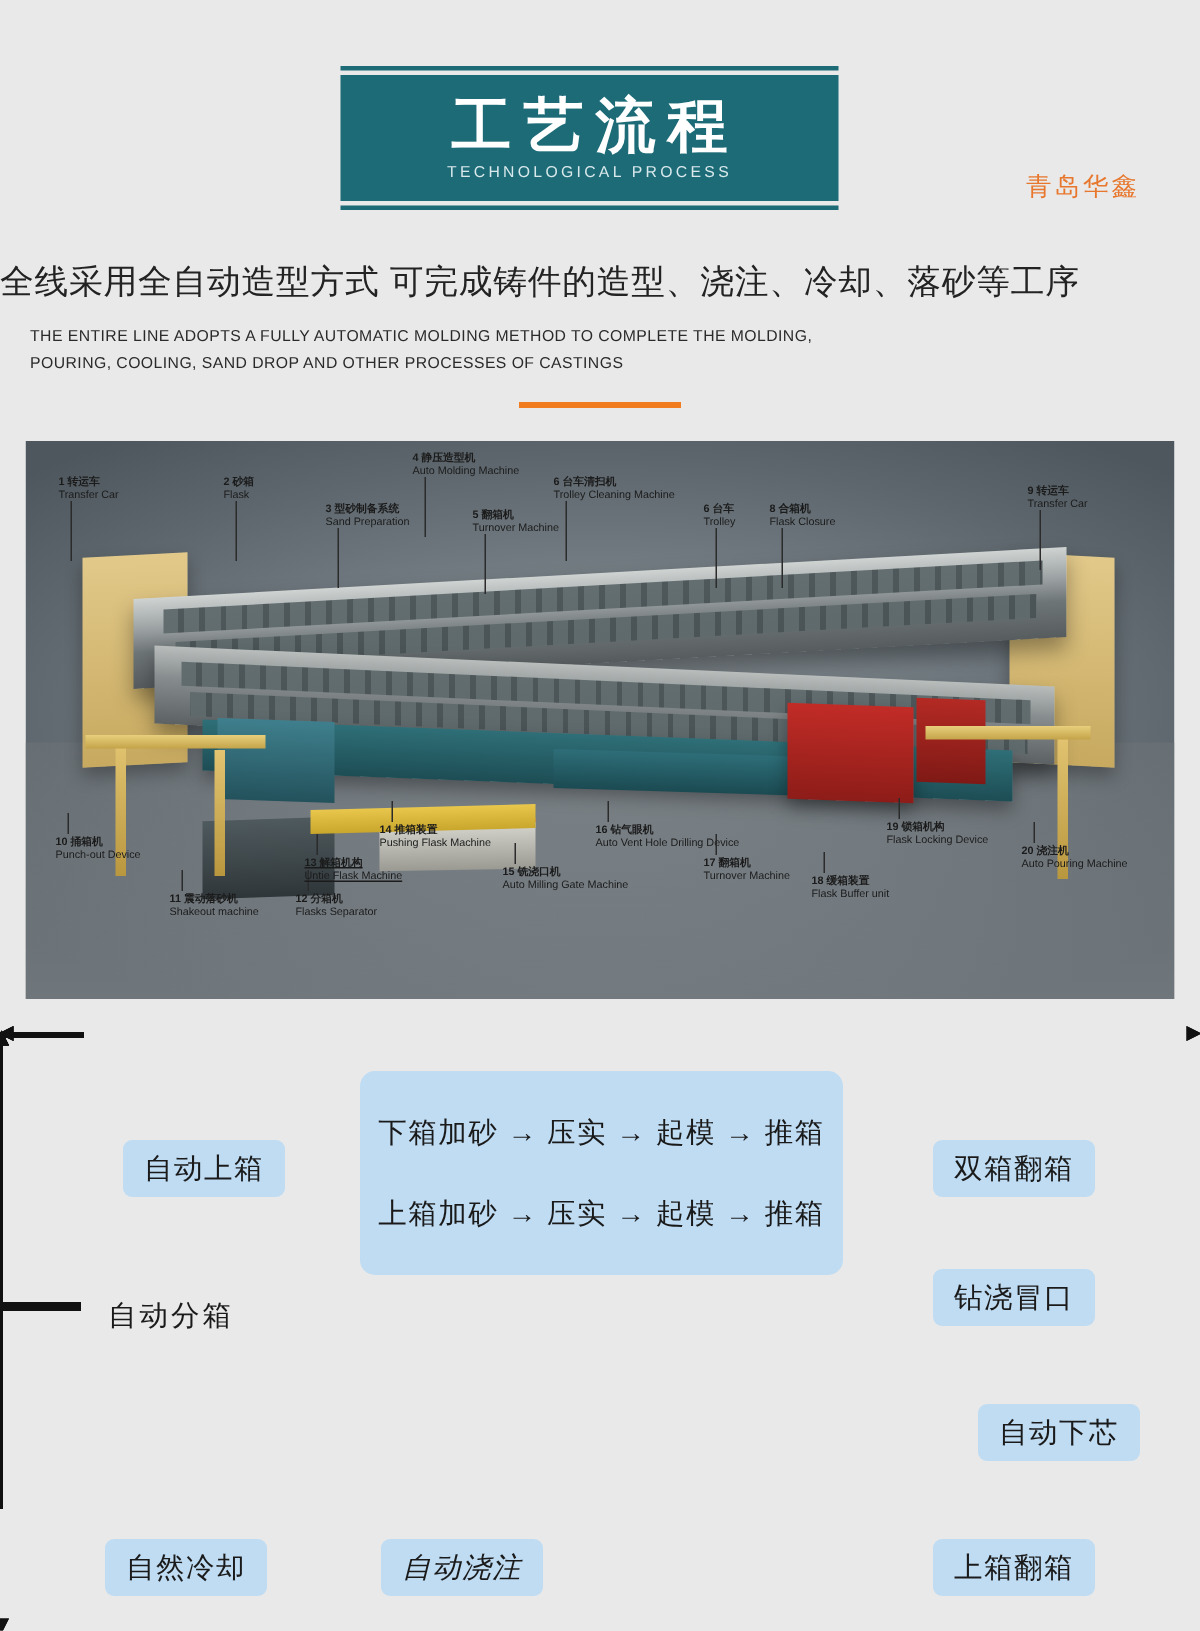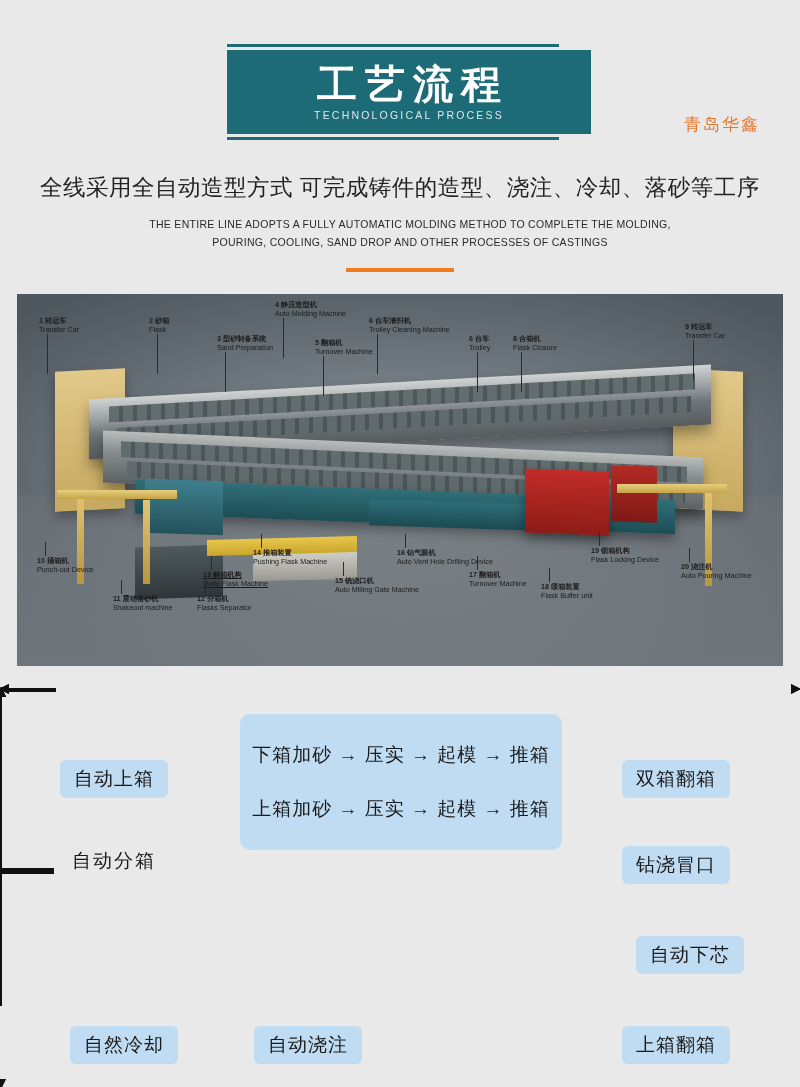--- a/index.html
+++ b/index.html
@@ -9,21 +9,21 @@
     background: #e9e9e9;
     font-family: "Liberation Sans", sans-serif;
     position: relative;
     overflow: hidden;
   }
 
   
   .header { position: relative; height: 160px; }
   .title-box {
     position: absolute; left: 227px; top: 50px;
-    width: 364px; height: 84px;
+    width: 332px; height: 84px;
     background: #1c6b77;
     display: flex; flex-direction: column;
     align-items: center; justify-content: center;
   }
   .title-cn {
     color: #ffffff; font-size: 40px; font-weight: bold;
     letter-spacing: 8px; line-height: 1.05;
     margin-left: 8px;
   }
   .title-en {
@@ -35,21 +35,21 @@
   }
   .title-rule-top { left: 227px; top: 44px; width: 332px; }
   .title-rule-bottom { left: 227px; top: 137px; width: 332px; }
   .brand {
     position: absolute; right: 40px; top: 113px;
     color: #e8772e; font-size: 17px; letter-spacing: 2px;
     font-weight: normal;
   }
 
   
-  .subtitle-wrap { text-align: center; margin-top: 12px; }
+  .subtitle-wrap { text-align: left; margin-top: 12px; }
   .subtitle-cn {
     font-size: 22.5px; color: #232323; letter-spacing: 0.5px;
   }
   .subtitle-en {
     margin-top: 12px; font-size: 10.5px; color: #2a2a2a;
     line-height: 1.75; letter-spacing: 0.3px; padding-left: 20px;
   }
   .accent-bar {
     width: 108px; height: 4px; background: #f07c1f;
     margin: 16px auto 0 auto;
@@ -178,20 +178,21 @@
     position: absolute;
     left: 240px; top: 26px; width: 322px; height: 136px;
     background: #bfdcf3; border-radius: 10px;
     display: flex; flex-direction: column;
     align-items: center; justify-content: space-evenly;
     font-size: 19px; color: #1a1a1a; letter-spacing: 1px;
   }
   .plain {
     position: absolute; font-size: 19px; color: #1a1a1a; letter-spacing: 2px;
     white-space: nowrap;
+    margin-top: 16px;
   }
   .arr-h { width: 56px; height: 2px; background: #111; }
   .arr-h::after {
     content: ""; position: absolute; right: -1px; top: -4px;
     border-left: 10px solid #111;
     border-top: 5px solid transparent; border-bottom: 5px solid transparent;
   }
   .arr-h.left::after {
     content: ""; position: absolute; left: -1px; right: auto; top: -4px;
     border-right: 10px solid #111; border-left: none;
@@ -367,26 +368,26 @@
     </div>
 </div>
 
 <div class="flow">
 
   <div class="bigbox">
     <div>下箱加砂 → 压实 → 起模 → 推箱</div>
     <div>上箱加砂 → 压实 → 起模 → 推箱</div>
   </div>
 
-  <div class="node" style="left:60px;  top:72px;font-family:Liberation Serif, serif;">自动上箱</div>
+  <div class="node" style="left:82px;  top:72px;font-family:Liberation Serif, serif;">自动上箱</div>
   <div class="plain" style="left:72px; top:160px;">自动分箱</div>
   <div class="node" style="left:70px;  top:338px;">自然冷却</div>
-  <div class="node" style="left:254px; top:338px;">自动浇注</div>
+  <div class="node" style="left:254px; top:338px;font-style:italic;">自动浇注</div>
   <div class="node" style="left:622px; top:338px;">上箱翻箱</div>
-  <div class="node" style="left:636px; top:248px;">自动下芯</div>
+  <div class="node" style="left:652px; top:248px;">自动下芯</div>
   <div class="node" style="left:622px; top:158px;">钻浇冒口</div>
   <div class="node" style="left:622px; top:72px;">双箱翻箱</div>
 
   <div class="arr-h" style="left:176px; top:88px;"></div>
   <div class="arr-h" style="left:568px; top:88px;"></div>
   <div class="arr-v" style="left:120px; top:114px;"><span></span></div>
   <div class="arr-v up" style="left:120px; top:114px; height:44px;"></div>
   <div class="arr-v up" style="left:120px; top:200px; height:44px;"></div>
   <div class="arr-v up" style="left:120px; top:290px; height:44px;"></div>
   <div class="arr-h left" style="left:192px; top:358px; width:54px;"></div>

